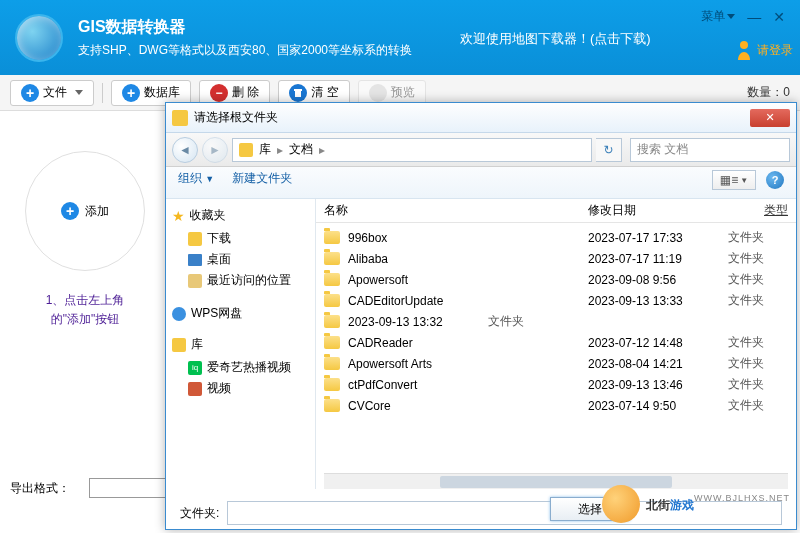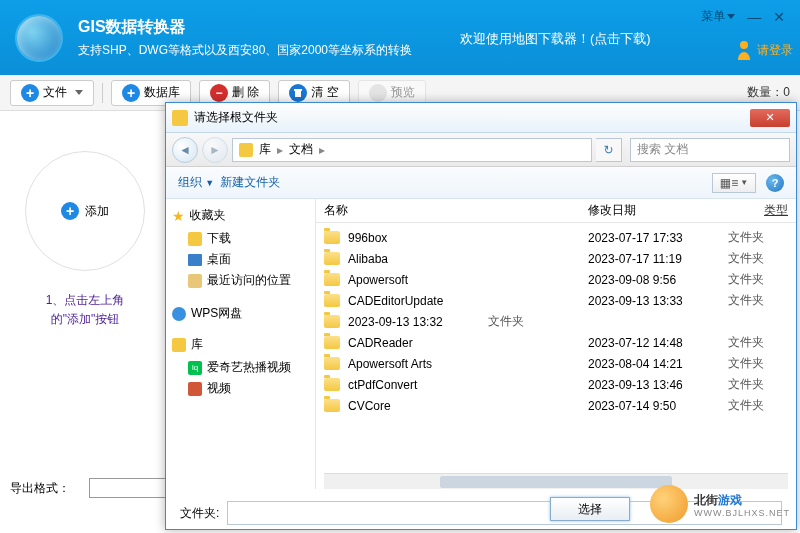--- a/index.html
+++ b/index.html
@@ -32,21 +32,21 @@
 .dlg-titlebar{height:30px;background:linear-gradient(to bottom,#fefefe,#e8f2fb);border-bottom:1px solid #c5d8ea;display:flex;align-items:center;padding:4px 6px}
 .dlg-icon{width:16px;height:16px;background:#f5c842;border-radius:2px}
 .dlg-title{margin-left:6px;flex:1}
 .dlg-close{width:40px;height:18px;background:linear-gradient(to bottom,#e46a5e,#c8402f);border-radius:2px;color:#fff;display:flex;align-items:center;justify-content:center;font-size:11px;cursor:pointer}
 .nav-row{height:34px;background:linear-gradient(to bottom,#f8f8f8,#eaeaea);border-bottom:1px solid #d0d0d0;display:flex;align-items:center;padding:0 6px;gap:4px}
 .nav-circle{width:26px;height:26px;border-radius:50%;background:radial-gradient(circle at 35% 35%,#fff,#d5e5f2);border:1px solid #b8cde0;display:flex;align-items:center;justify-content:center;color:#6a8aa5}
 .addr-bar{flex:1;height:24px;background:#fff;border:1px solid #b8c8d8;display:flex;align-items:center;padding:0 6px;gap:6px}
 .addr-sep{color:#888}
 .refresh-box{width:26px;height:24px;border:1px solid #b8c8d8;border-left:none;background:#f8f8f8;display:flex;align-items:center;justify-content:center;color:#3a7fb8}
 .search-box{width:160px;height:24px;border:1px solid #b8c8d8;background:#fff;padding:0 6px;color:#888;display:flex;align-items:center;margin-left:4px}
-.org-row{height:32px;background:linear-gradient(to bottom,#fafcfe,#eef5fb);border-bottom:1px solid #d8e5f0;display:flex;align-items:center;padding:15px 12px;gap:6px}
+.org-row{height:32px;background:linear-gradient(to bottom,#fafcfe,#eef5fb);border-bottom:1px solid #d8e5f0;display:flex;align-items:flex-start;padding:3px 12px;gap:18px}
 .org-link{color:#1560a6;cursor:pointer}
 .org-right{margin-left:auto;display:flex;align-items:center;gap:10px}
 .view-btn{width:44px;height:20px;border:1px solid #b8c8d8;background:linear-gradient(to bottom,#fff,#eee);display:flex;align-items:center;justify-content:center;gap:2px;font-size:10px;color:#555}
 .help-circle{width:18px;height:18px;border-radius:50%;background:radial-gradient(circle at 35% 35%,#6ab8f0,#2277c0);color:#fff;display:flex;align-items:center;justify-content:center;font-size:11px;font-weight:bold}
 .dlg-body{display:flex;height:290px}
 .tree-panel{width:150px;border-right:1px solid #e0e8ef;padding:8px 6px;overflow:hidden}
 .tree-group{margin-bottom:14px}
 .tree-head{display:flex;align-items:center;gap:5px;margin-bottom:4px}
 .tree-item{display:flex;align-items:center;gap:5px;padding:2px 0 2px 16px;cursor:pointer}
 .star-icon{color:#f5b820;font-size:14px}
@@ -69,21 +69,21 @@
 .fr-name{flex:1}
 .fr-date{width:140px;color:#000000}
 .fr-type{width:60px;color:#555}
 .hscroll{height:16px;background:#f0f0f0;border-top:1px solid #ddd;position:relative;margin:0 8px}
 .hscroll-thumb{position:absolute;left:25%;width:50%;height:12px;top:2px;background:#ccd6e0;border-radius:2px}
 .dlg-footer{padding:12px 14px;display:flex;align-items:center;gap:8px}
 .folder-input{flex:1;height:24px;border:1px solid #b8c8d8;background:#fff}
 .select-btn{position:absolute;right:170px;bottom:12px;width:80px;height:24px;background:linear-gradient(to bottom,#fff,#e8eef4);border:1px solid #8aadce;cursor:pointer;display:flex;align-items:center;justify-content:center;box-shadow:0 0 3px #8dc1ec}
 .watermark{position:absolute;right:10px;bottom:10px;display:flex;align-items:center;gap:6px}
 .wm-ball{width:38px;height:38px;border-radius:50%;background:radial-gradient(circle at 35% 35%,#ffd27a,#f09a2a)}
-.wm-text{display:flex;flex-direction:column;line-height:1.1}
+.wm-text{display:flex;flex-direction:row;line-height:1.1}
 .wm-main{font-size:18px;font-weight:bold;color:#333}
 .wm-blue{color:#2277d0}
 .wm-sub{font-size:9px;color:#888;letter-spacing:1px}
 </style>
 </head>
 <body>
 
 <div class="app-header">
   <div class="globe-icon"></div>
   <div class="app-title-block">

